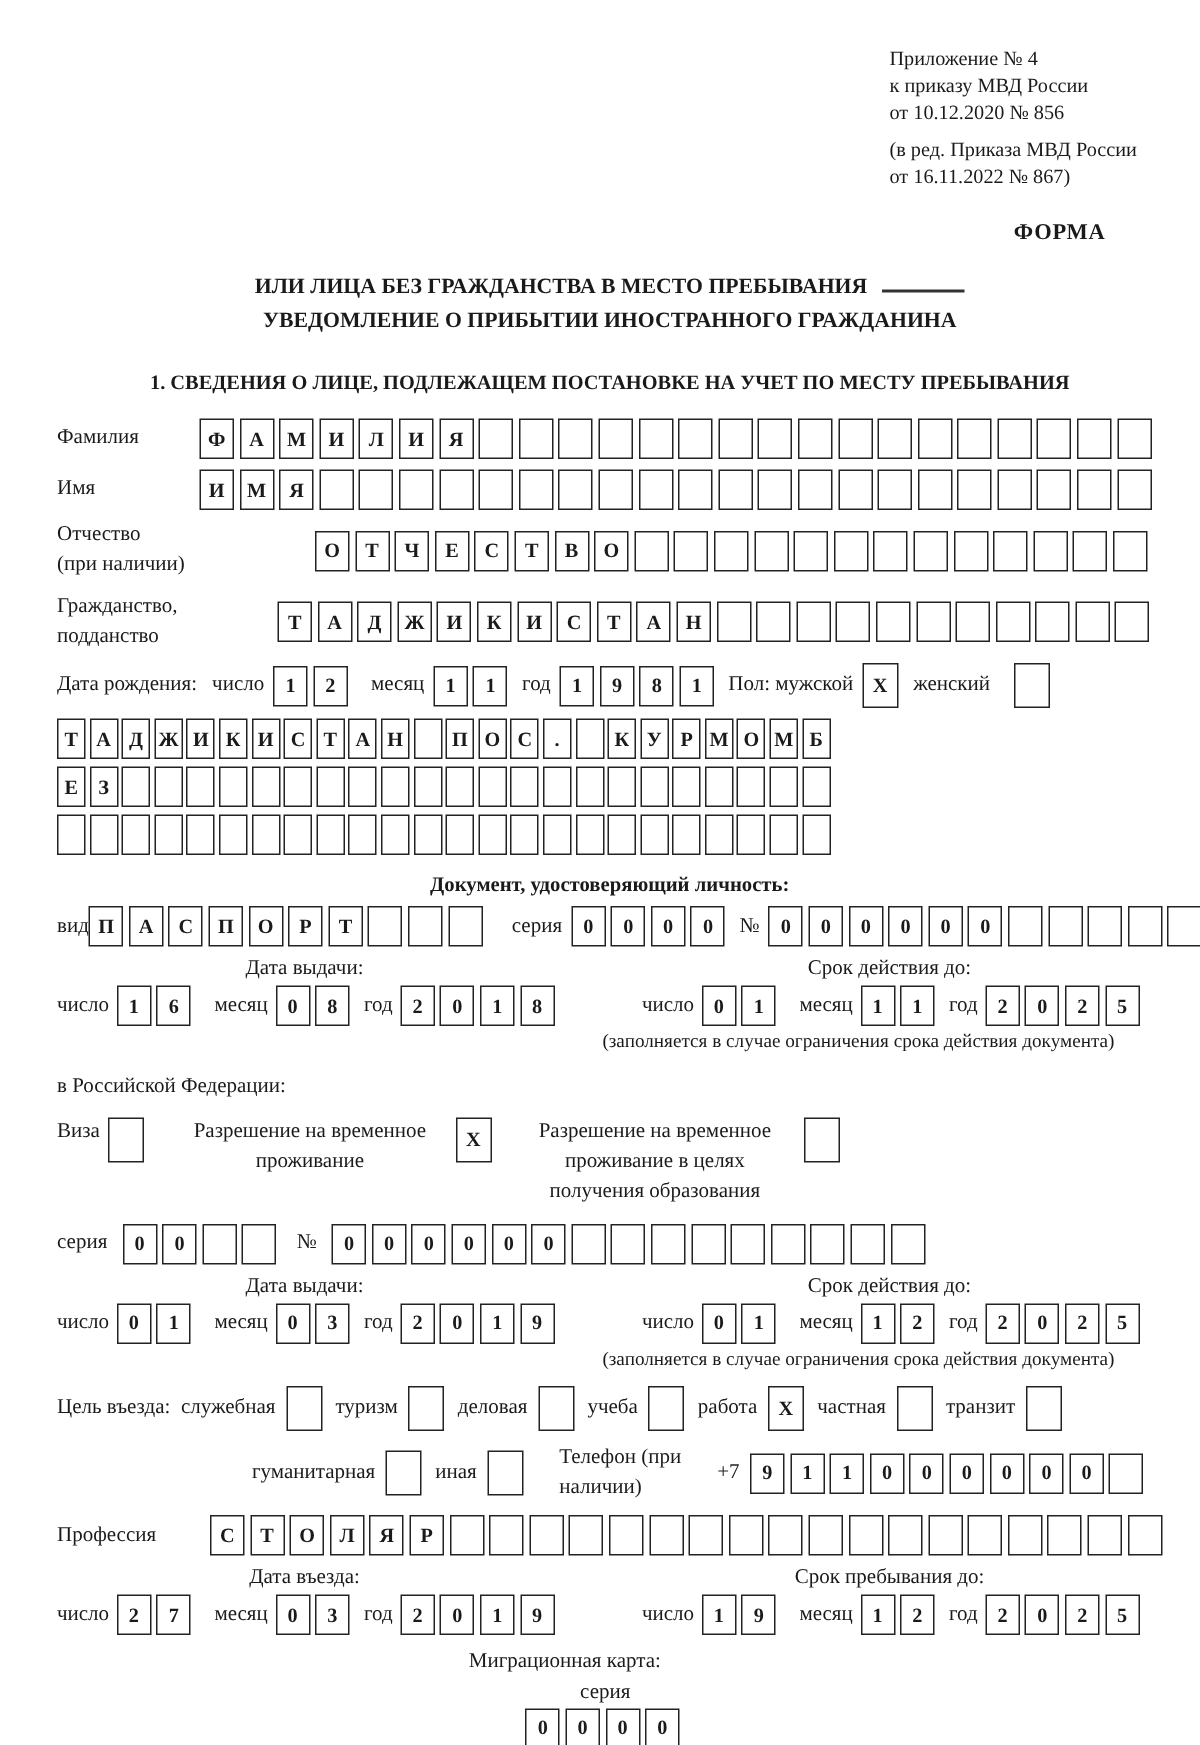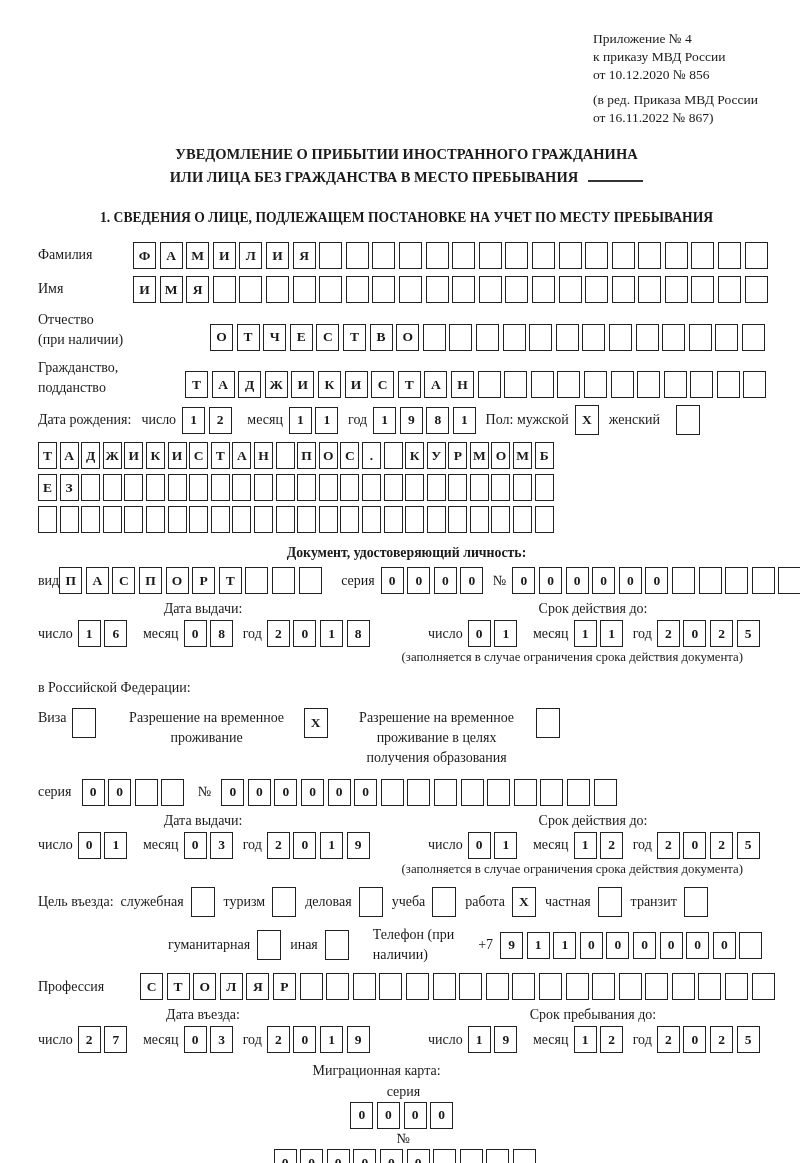--- a/index.html
+++ b/index.html
@@ -13,21 +13,21 @@
 
   
   .annex { margin-left:555px; width:215px; font-size:13.5px; line-height:1.35; }
   .annex .ed { margin-top:6px; }
   .forma { text-align:right; padding-right:38px; font-weight:bold; font-size:15px; margin-top:20px; letter-spacing:.5px; }
 
   .title { text-align:center; font-weight:bold; font-size:14.5px; line-height:1.55; margin-top:16px; }
   .uline { display:inline-block; width:55px; border-bottom:2px solid #333; margin-left:10px; vertical-align:baseline; }
   .sec1 { text-align:center; font-weight:bold; font-size:13.6px; margin-top:22px; margin-bottom:16px; }
 
-  .row { display:flex; align-items:flex-end; margin-bottom:7px; }
+  .row { display:flex; align-items:center; margin-bottom:7px; }
   .vcenter { align-items:center; }
   .lbl { font-size:14px; line-height:1.45; white-space:pre-line; }
   .w95 { width:95px; flex:0 0 95px; }
   .w170 { width:172px; flex:0 0 172px; }
   .w147 { width:147px; flex:0 0 147px; }
   .w167 { width:167px; flex:0 0 167px; }
   .w105 { width:103px; flex:0 0 103px; }
   .boxes { display:flex; flex-wrap:nowrap; }
   .cb {
     display:inline-flex; align-items:center; justify-content:center;
@@ -71,24 +71,25 @@
 <div class="page">
 
   <div class="annex">
     <div>Приложение № 4</div>
     <div>к приказу МВД России</div>
     <div>от 10.12.2020 № 856</div>
     <div class="ed">(в ред. Приказа МВД России</div>
     <div>от 16.11.2022 № 867)</div>
   </div>
 
+  <div class="forma">ФОРМА</div>
 
   <div class="title">
+    <div><span>ИЛИ ЛИЦА БЕЗ ГРАЖДАНСТВА В МЕСТО ПРЕБЫВАНИЯ</span><span class="uline"></span></div>
     <div>УВЕДОМЛЕНИЕ О ПРИБЫТИИ ИНОСТРАННОГО ГРАЖДАНИНА</div>
-    <div><span>ИЛИ ЛИЦА БЕЗ ГРАЖДАНСТВА В МЕСТО ПРЕБЫВАНИЯ</span><span class="uline"></span></div>
   </div>
 
   <div class="sec1">1. СВЕДЕНИЯ О ЛИЦЕ, ПОДЛЕЖАЩЕМ ПОСТАНОВКЕ НА УЧЕТ ПО МЕСТУ ПРЕБЫВАНИЯ</div>
 
   <div class="row vcenter">
     <div class="lbl w95">Фамилия</div>
     <div class="boxes">
         <span class="cb">Ф</span>
         <span class="cb">А</span>
         <span class="cb">М</span>

